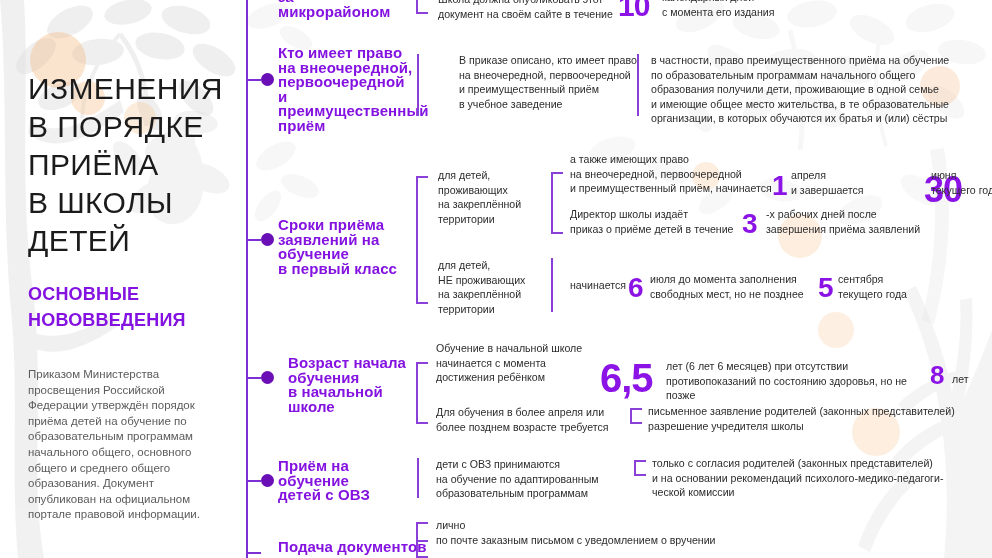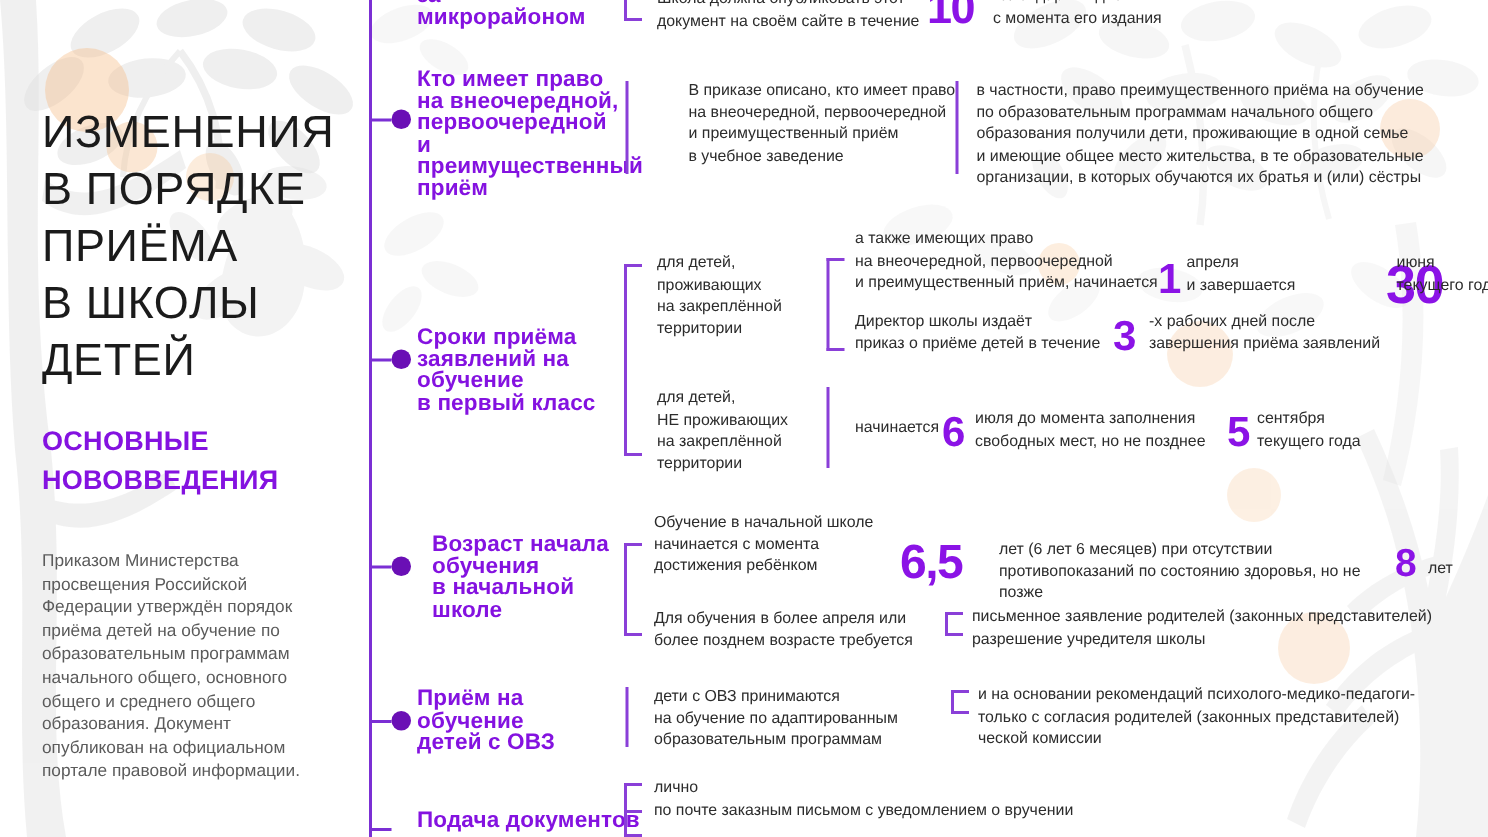--- a/index.html
+++ b/index.html
@@ -293,21 +293,21 @@
 <div class="brk" style="left:416px;top:362px;height:62px;">
     <i class="v"></i>
     <i class="t"></i>
     <i class="b"></i>
   </div>
 <div class="txt" style="left:436px;top:341px;width:200px;">
   <div>Обучение в начальной школе</div>
   <div>начинается с момента</div>
   <div>достижения ребёнком</div>
 </div>
-<div class="num" style="left:600px;top:358px;font-size:32px;">6,5</div>
+<div class="num" style="left:600px;top:358px;font-size:40px;">6,5</div>
 <div class="txt" style="left:666px;top:359px;width:270px;">
   <div>лет (6 лет 6 месяцев) при отсутствии</div>
   <div>противопоказаний по состоянию здоровья, но не позже</div>
 </div>
 <div class="num" style="left:930px;top:362px;font-size:26px;">8</div>
 <div class="txt" style="left:952px;top:372px;width:40px;">лет</div>
 
 <div class="txt" style="left:436px;top:405px;width:210px;">
   <div>Для обучения в более апреля или</div>
   <div>более позднем возрасте требуется</div>
@@ -334,22 +334,22 @@
   <div>дети с ОВЗ принимаются</div>
   <div>на обучение по адаптированным</div>
   <div>образовательным программам</div>
 </div>
 <div class="brk" style="left:634px;top:460px;height:16px;">
     <i class="v"></i>
     <i class="t"></i>
     <i class="b"></i>
   </div>
 <div class="txt" style="left:652px;top:456px;width:340px;">
+  <div>только с согласия родителей (законных представителей)</div>
   <div>и на основании рекомендаций психолого-медико-педагоги-</div>
-  <div>только с согласия родителей (законных представителей)</div>
   <div>ческой комиссии</div>
 </div>
 
 <div class="stub" style="left:247px;top:552px;"></div>
 <div class="rowtitle" style="left:278px;top:540px;width:150px;">
   <div>Подача документов</div>
 </div>
 <div class="brk" style="left:416px;top:522px;height:36px;">
     <i class="v"></i>
     <i class="t"></i>

